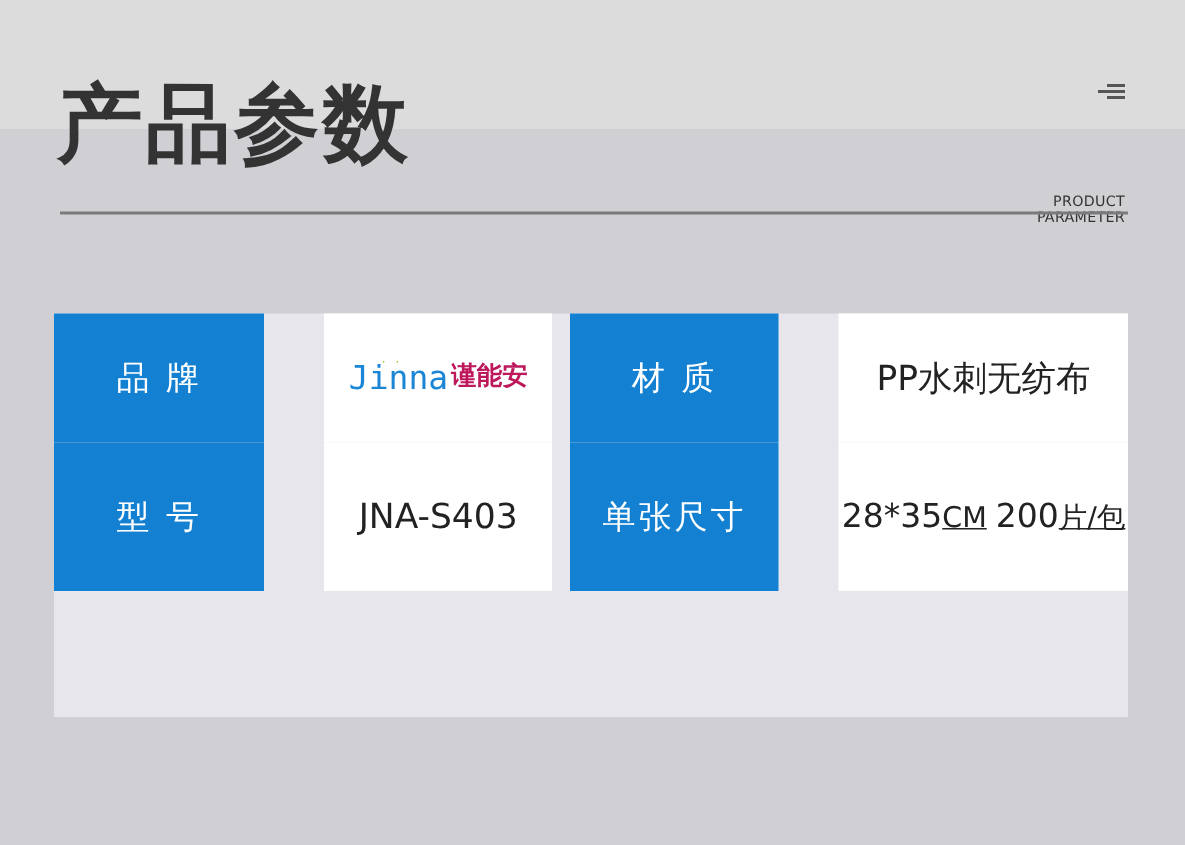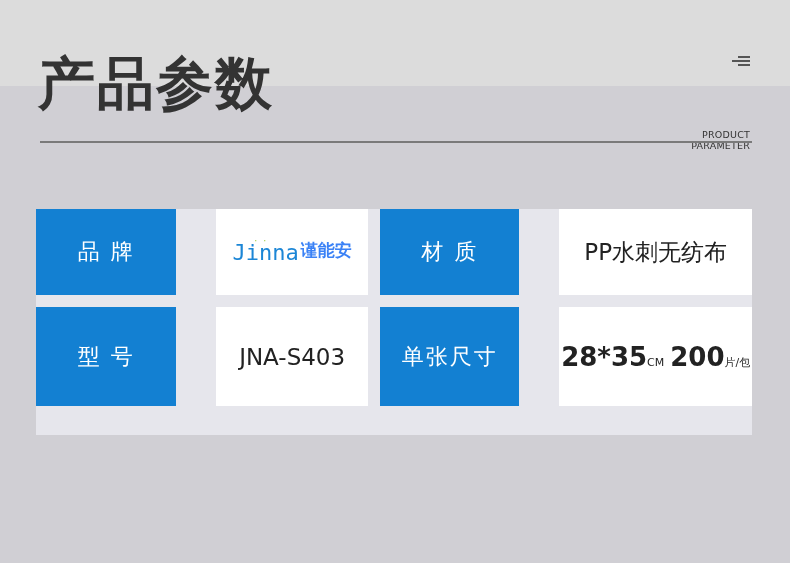--- a/index.html
+++ b/index.html
@@ -52,23 +52,23 @@
   .c3 { width: 160px; margin-left: 12px; }
   .c4 { width: 221px; }
   .logo { display: flex; align-items: flex-end; }
   .logo-latin {
     font-family: "DejaVu Sans", sans-serif; font-size: 23px; color: #1c86d6;
     letter-spacing: 1px; font-weight: normal; position: relative;
   }
   .logo-dots {
     position: absolute; left: 22px; top: -2px; font-size: 8px; color: #8fc31f; letter-spacing: 2px;
   }
-  .logo-cn { font-size: 17px; color: #3b82f6; font-weight: bold; margin-left: 2px; margin-bottom: 3px; }
-  .small { font-size: 11px; }
-  .sizeval { font-size: 26px; font-weight: bold; }
+  .logo-cn { font-size: 17px; color: #be185d; font-weight: bold; margin-left: 2px; margin-bottom: 3px; }
+  .small { font-size: 19px; text-decoration: underline; }
+  .sizeval { font-size: 22px; }
 </style>
 </head>
 <body>
 
 <div class="top-band"></div>
 
 <div class="title">产品参数</div>
 
 <div class="menu-icon">
   <span style="left:6px; top:0; width:12px;"></span>
@@ -76,38 +76,38 @@
   <span style="left:6px; top:8px; width:12px;"></span>
 </div>
 
 <div class="subtitle">
   <div>PRODUCT</div>
   <div>PARAMETER</div>
 </div>
 
 <div class="divider"></div>
 
-<div class="table" style="height:226px;">
+<div class="table" style="height:269px;">
 
   <div class="row" style="top:0; height:86px;">
     <div class="cell key c1">品 牌</div>
     <div class="cell val c2">
       <div class="logo">
         <span class="logo-latin">
           <span style="font-family:'DejaVu Sans Mono',monospace; font-size:22px; letter-spacing:0px;">Jinna</span>
           <span class="logo-dots">· ·</span>
         </span>
         <span class="logo-cn">谨能安</span>
       </div>
     </div>
     <div class="cell key c3">材 质</div>
     <div class="cell val c4">PP水刺无纺布</div>
   </div>
 
-  <div class="row" style="top:98px; height:99px;">
+  <div class="row" style="top:86px; height:99px;">
     <div class="cell key c1">型 号</div>
     <div class="cell val c2">JNA-S403</div>
     <div class="cell key c3">单张尺寸</div>
     <div class="cell val c4">
       <span style="display:flex; align-items:baseline;">
         <span class="sizeval">28*35</span>
         <span class="small" style="margin-right:6px;">CM</span>
         <span class="sizeval">200</span>
         <span class="small">片/包</span>
       </span>

